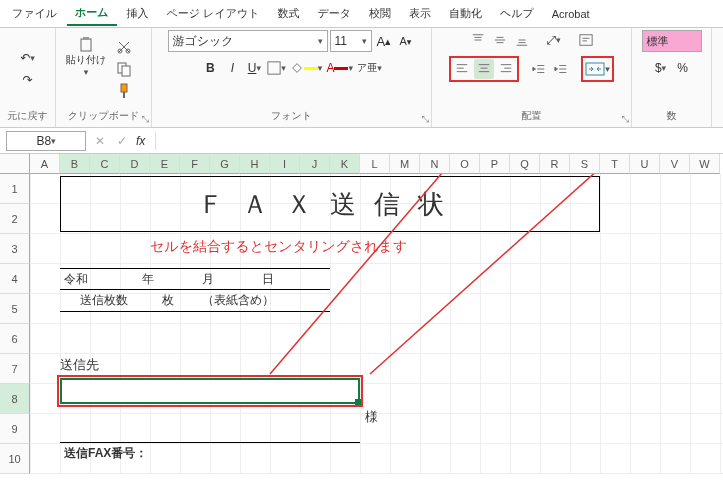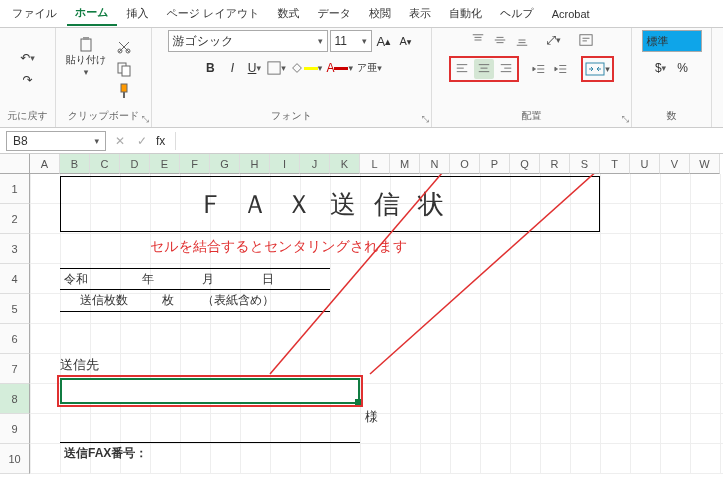--- a/index.html
+++ b/index.html
@@ -15,23 +15,23 @@
 .btn { display: inline-flex; align-items: center; justify-content: center; min-width: 20px; height: 20px; cursor: pointer; border: 1px solid transparent; border-radius: 2px; }
 .bigbtn { display: flex; flex-direction: column; align-items: center; justify-content: flex-start; width: 48px; height: 64px; cursor: pointer; }
 .icon { width: 16px; height: 16px; display: inline-block; }
 .fontname { border: 1px solid #aaa; height: 22px; width: 160px; padding: 0 4px; font-size: 12px; display: flex; align-items: center; justify-content: space-between; background: #fff; }
 .fontsize { border: 1px solid #aaa; height: 22px; width: 42px; padding: 0 4px; font-size: 12px; display: flex; align-items: center; justify-content: space-between; background: #fff; }
 .dd { font-size: 9px; color: #555; }
 .stack { display: flex; flex-direction: column; gap: 2px; }
 .row { display: flex; gap: 2px; align-items: center; }
 .redbox { border: 2px solid #e03030; padding: 1px; }
 .namebox-bar { display: flex; align-items: center; height: 26px; border-bottom: 1px solid #ccc; padding: 2px 6px; gap: 6px; }
-.namebox { border: 1px solid #aaa; width: 100px; height: 20px; padding: 0 6px; display: flex; align-items: center; justify-content: space-between; background: #fff; }
+.namebox { border: 1px solid #aaa; width: 80px; height: 20px; padding: 0 6px; display: flex; align-items: center; justify-content: center; background: #fff; }
 .fx-cancel, .fx-ok { color: #aaa; width: 16px; text-align: center; }
-.fx { }
+.fx { font-style: italic; }
 .sheet { position: relative; overflow: hidden; height: 349px; }
 .colheads { display: flex; margin-left: 30px; }
 .colhead { width: 30px; height: 20px; text-align: center; line-height: 20px; border-right: 1px solid #ddd; border-bottom: 1px solid #aaa; background: #fafafa; font-size: 11px; color: #555; }
 .colhead.sel { background: #d4edda; }
 .rows { }
 .gridrow { display: flex; height: 30px; }
 .rowhead { width: 30px; text-align: center; line-height: 30px; border-right: 1px solid #aaa; border-bottom: 1px solid #ddd; background: #fafafa; font-size: 11px; color: #555; }
 .rowhead.sel { background: #d4edda; }
 .cells { position: relative; flex: 1; border-bottom: 1px solid #eee; }
 .gridlines { position: absolute; inset: 0; background-image: linear-gradient(to right, #eee 1px, transparent 1px); background-size: 30px 100%; }
@@ -42,21 +42,21 @@
 .dateline { position: absolute; left: 30px; top: 94px; width: 270px; height: 22px; border-top: 1px solid #000; border-bottom: 1px solid #000; display: flex; align-items: center; font-size: 12px; }
 .dateline span { display: inline-block; }
 .sendcount { position: absolute; left: 30px; top: 116px; width: 270px; height: 22px; border-bottom: 1px solid #000; display: flex; align-items: center; font-size: 12px; }
 .sendto-lbl { position: absolute; left: 30px; top: 182px; font-size: 13px; }
 .selcell { position: absolute; left: 30px; top: 204px; width: 300px; height: 26px; border: 2px solid #107c41; background: #fff; }
 .selcell .handle { position: absolute; right: -3px; bottom: -3px; width: 6px; height: 6px; background: #107c41; }
 .selframe { position: absolute; left: 27px; top: 201px; width: 306px; height: 32px; border: 2px solid #e03030; }
 .sama { position: absolute; left: 335px; top: 234px; font-size: 13px; }
 .faxno { position: absolute; left: 30px; top: 268px; width: 300px; height: 22px; border-top: 1px solid #000; display: flex; align-items: center; font-size: 12px; font-weight: bold; }
 svg.arrow { position: absolute; pointer-events: none; }
-.numfmt { border: 1px solid #aaa; height: 22px; width: 60px; padding: 0 4px; font-size: 11px; display: flex; align-items: center; background: #0ea5e9; }
+.numfmt { border: 1px solid #aaa; height: 22px; width: 60px; padding: 0 4px; font-size: 11px; display: flex; align-items: center; background: #f9a8d4; }
 </style>
 </head>
 <body>
 
 <div class="tabs">
   <div class="tab">ファイル</div>
   <div class="tab active">ホーム</div>
   <div class="tab">挿入</div>
   <div class="tab">ページ レイアウト</div>
   <div class="tab">数式</div>

